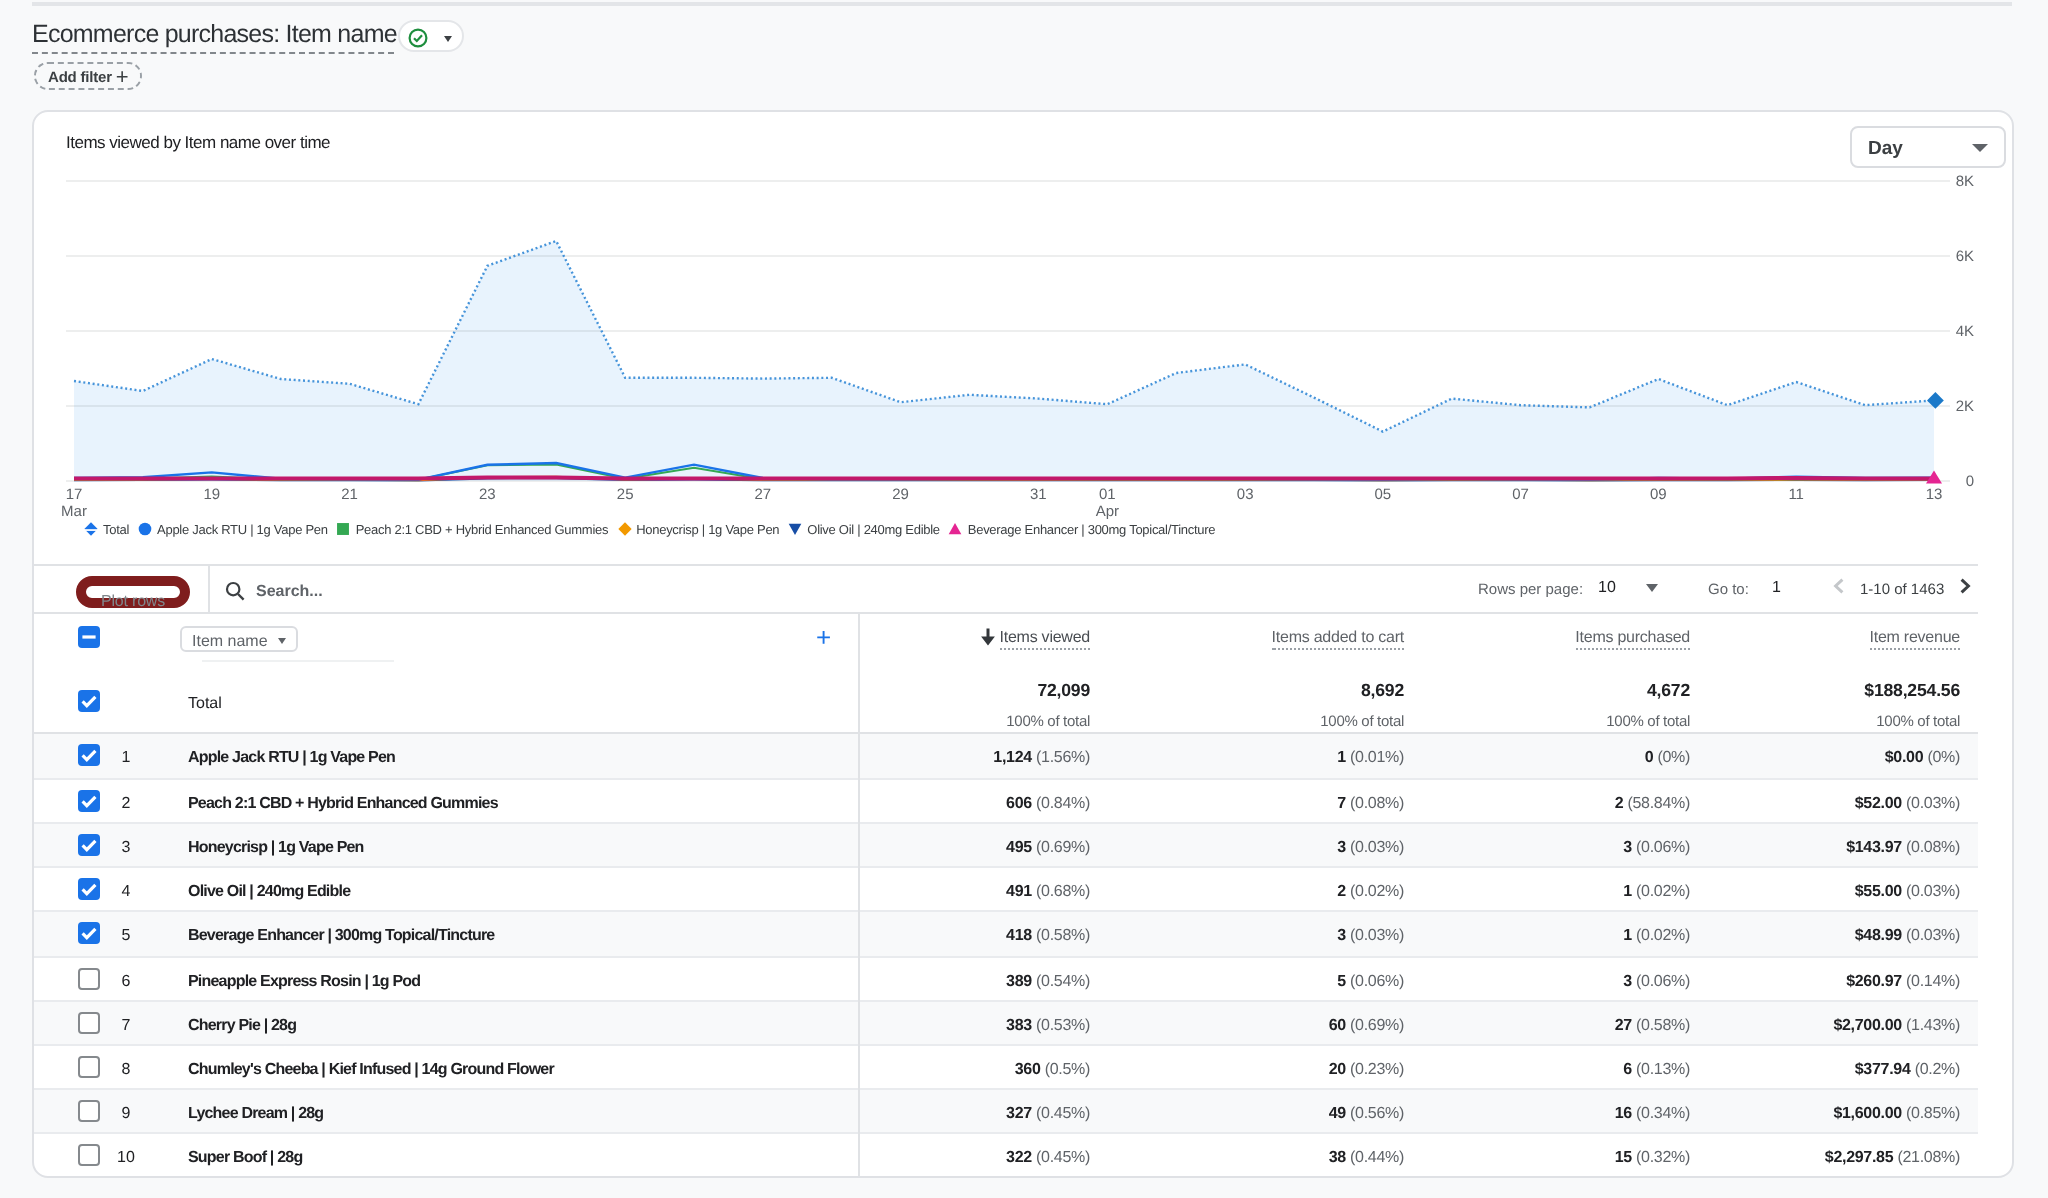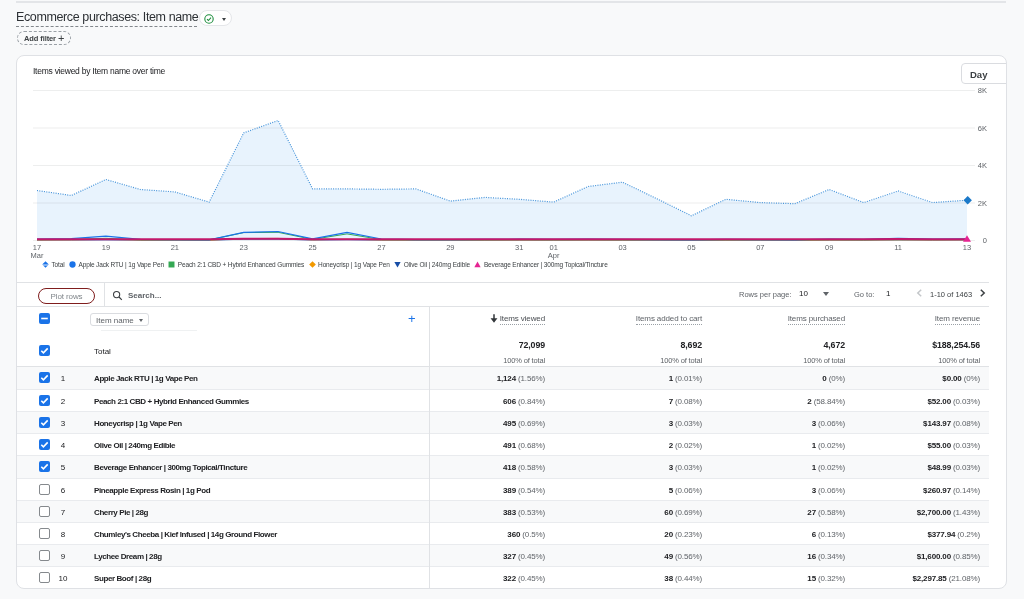--- a/index.html
+++ b/index.html
@@ -8,30 +8,30 @@
 .topline { position:absolute; left:16px; top:1px; width:990px; height:2px; background:#e3e5e8; }
 .title { position:absolute; left:16px; top:10px; font-size:12.5px; color:#2d3135; letter-spacing:-0.38px; }
 .title-underline { position:absolute; left:16px; top:25.5px; width:181px; border-top:1.6px dashed #82878c; }
 .pill { position:absolute; left:199px; top:10px; width:33px; height:16px; background:#fff; border:1px solid #e4e6e9; border-radius:8px; }
 .pill svg { position:absolute; left:4px; top:2.5px; }
 .pill .caret { position:absolute; right:5px; top:6.5px; width:0; height:0; border-left:2.6px solid transparent; border-right:2.6px solid transparent; border-top:3.2px solid #3c4043; }
 .addfilter { position:absolute; left:17px; top:31px; height:14px; padding:0 6px; border:1px dashed #9aa0a6; border-radius:7px; font-size:7.5px; font-weight:bold; color:#3c4043; line-height:13px; letter-spacing:-0.1px; }
 .addfilter .plus { font-weight:400; font-size:11px; vertical-align:-1px; color:#3c4043; }
 .card { position:absolute; left:16px; top:55px; width:991px; height:534px; background:#fff; border:1px solid #dfe1e5; border-radius:8px; overflow:hidden; }
 .chart-title { position:absolute; left:16px; top:10px; font-size:8.5px; color:#202124; letter-spacing:-0.25px; }
-.daysel { position:absolute; left:908px; top:6.5px; width:63px; height:21px; border:1px solid #dadce0; border-radius:4px;margin-left:36px; }
+.daysel { position:absolute; left:908px; top:6.5px; width:78px; height:21px; border:1px solid #dadce0; border-radius:4px; }
 .daysel span { position:absolute; left:8px; top:5px; font-size:9.5px; color:#3c4043; font-weight:bold; }
 .daysel .caret { position:absolute; right:8px; top:8px; width:0; height:0; border-left:4px solid transparent; border-right:4px solid transparent; border-top:4.5px solid #5f6368; }
 .legend { position:absolute; left:25px; top:205px; width:960px; height:12px; font-size:6.5px; color:#3c4043; letter-spacing:-0.14px; }
 .legend span.it { margin-right:4.5px; white-space:nowrap; }
 .legend svg { vertical-align:-1px; margin-right:2.5px; }
 
 .tsec-border { position:absolute; left:0; top:226px; width:972px; height:1px; background:#e0e2e5; }
 .toolbar { position:absolute; left:0; top:227px; width:989px; height:23px; }
-.plotrows { position:absolute; left:21px; top:5px; width:57px; height:16px; border:1px solid #7f1d1d; border-radius:8px; font-size:8px; color:#80868b; text-align:center; line-height:15px; letter-spacing:-0.1px; }
+.plotrows { position:absolute; left:21px; top:5px; width:57px; height:16px; border:5px solid #7f1d1d; border-radius:8px; font-size:8px; color:#80868b; text-align:center; line-height:15px; letter-spacing:-0.1px; }
 .tb-div { position:absolute; left:87px; top:0px; width:1px; height:23px; background:#e0e2e5; }
 .searchic { position:absolute; left:95px; top:7px; }
 .searchtx { position:absolute; left:111px; top:8px; font-size:8px; color:#5f6368; font-weight:bold; }
 .toolbar-bottom { position:absolute; left:0; top:250px; width:972px; height:1px; background:#e0e2e5; }
 .vdiv { position:absolute; left:412px; top:251px; width:1px; height:282px; background:#e0e2e5; z-index:6; }
 .hdr { position:absolute; left:0; top:251px; width:972px; height:24px; }
 .cb { width:11px; height:11px; border:1.2px solid #85898d; border-radius:2px; position:absolute; left:22px; background:#fff; }
 .cb svg { display:block; position:absolute; left:0; top:0; }
 .cb.blue { background:#1a73e8; border:0; }
 .itemname-btn { position:absolute; left:73px; top:6px; width:59px; height:13px; border:1px solid #dadce0; border-radius:3px; font-size:8px; color:#5f6368; }

